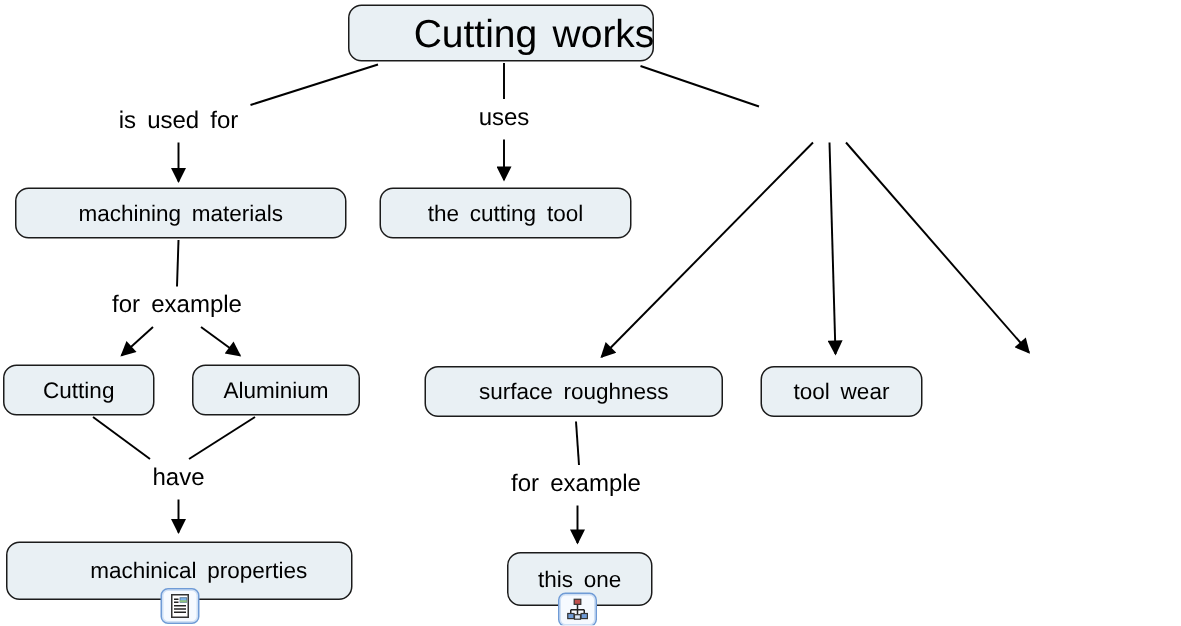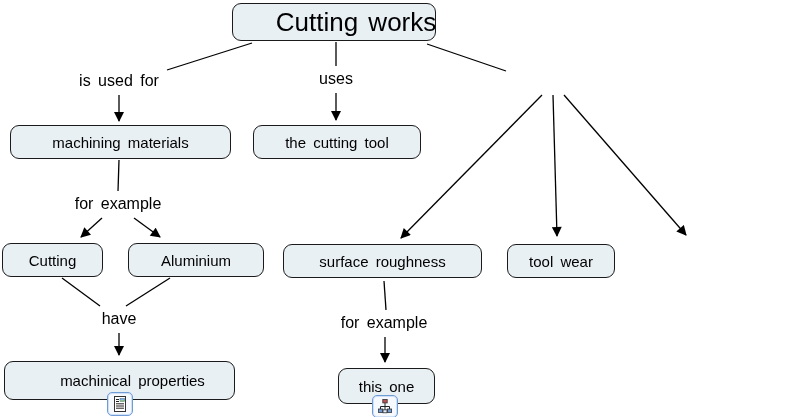--- a/index.html
+++ b/index.html
@@ -60,21 +60,21 @@
   </svg>
 
   <div class="node title" style="left:232px;top:3px;width:204px;height:38px;padding-left:48px;">Cutting works</div>
 
   <div class="node" style="left:10px;top:125px;width:221px;height:34px;">machining materials</div>
 
   <div class="node" style="left:253px;top:125px;width:168px;height:34px;">the cutting tool</div>
 
   <div class="node" style="left:2px;top:243px;width:101px;height:34px;">Cutting</div>
 
-  <div class="node" style="left:128px;top:243px;width:136px;height:34px;">Aluminium</div>
+  <div class="node" style="left:128px;top:243px;width:112px;height:34px;">Aluminium</div>
 
   <div class="node" style="left:283px;top:244px;width:199px;height:34px;">surface roughness</div>
 
   <div class="node" style="left:507px;top:244px;width:108px;height:34px;">tool wear</div>
 
 
   <div class="node" style="left:4px;top:361px;width:231px;height:39px;padding-left:30px;">machinical properties</div>
 
   <div class="node" style="left:338px;top:368px;width:97px;height:36px;">this one</div>
 

